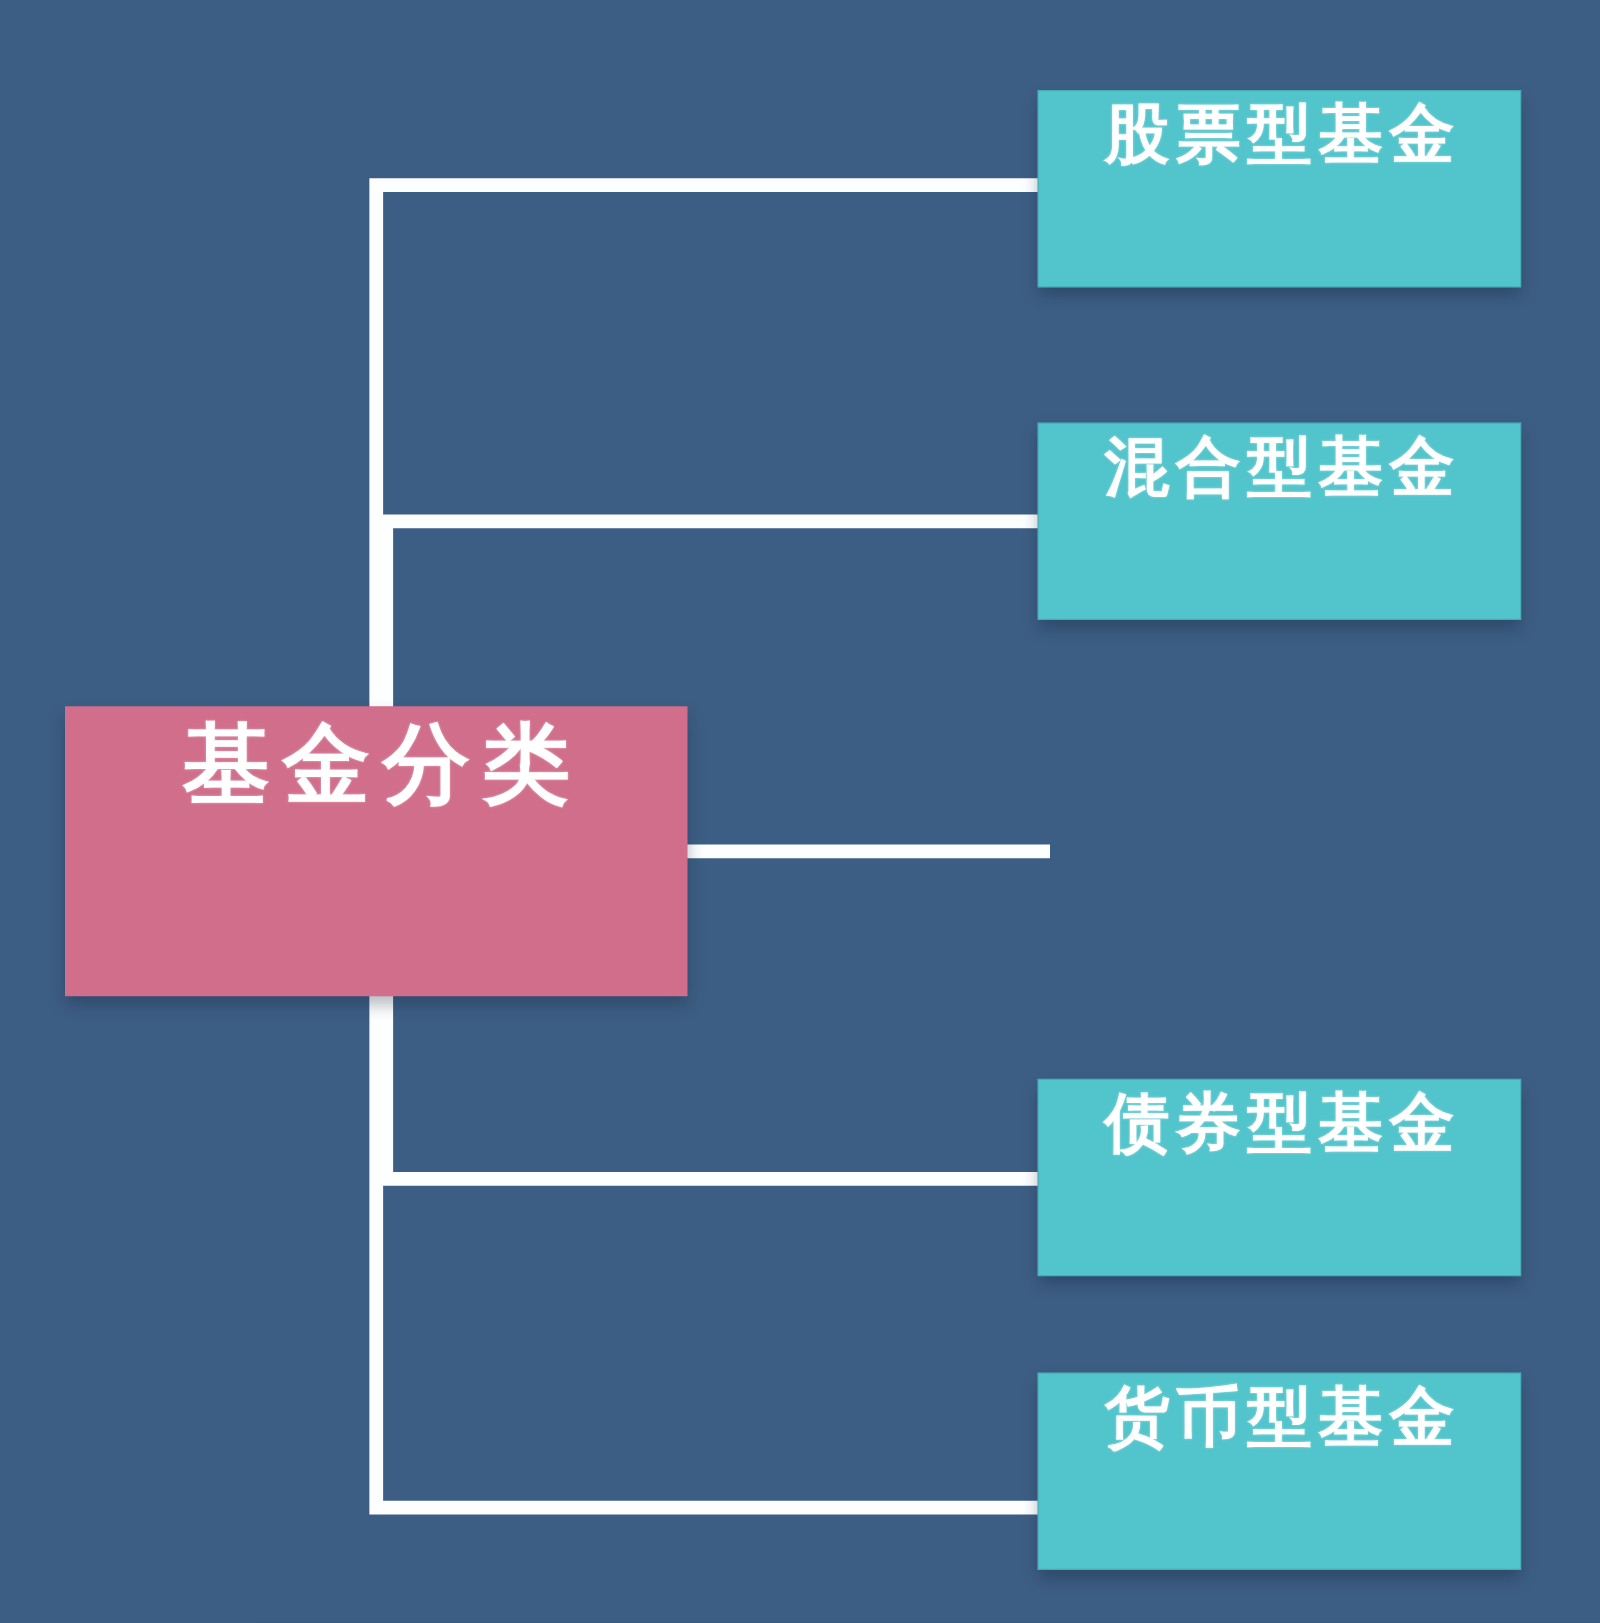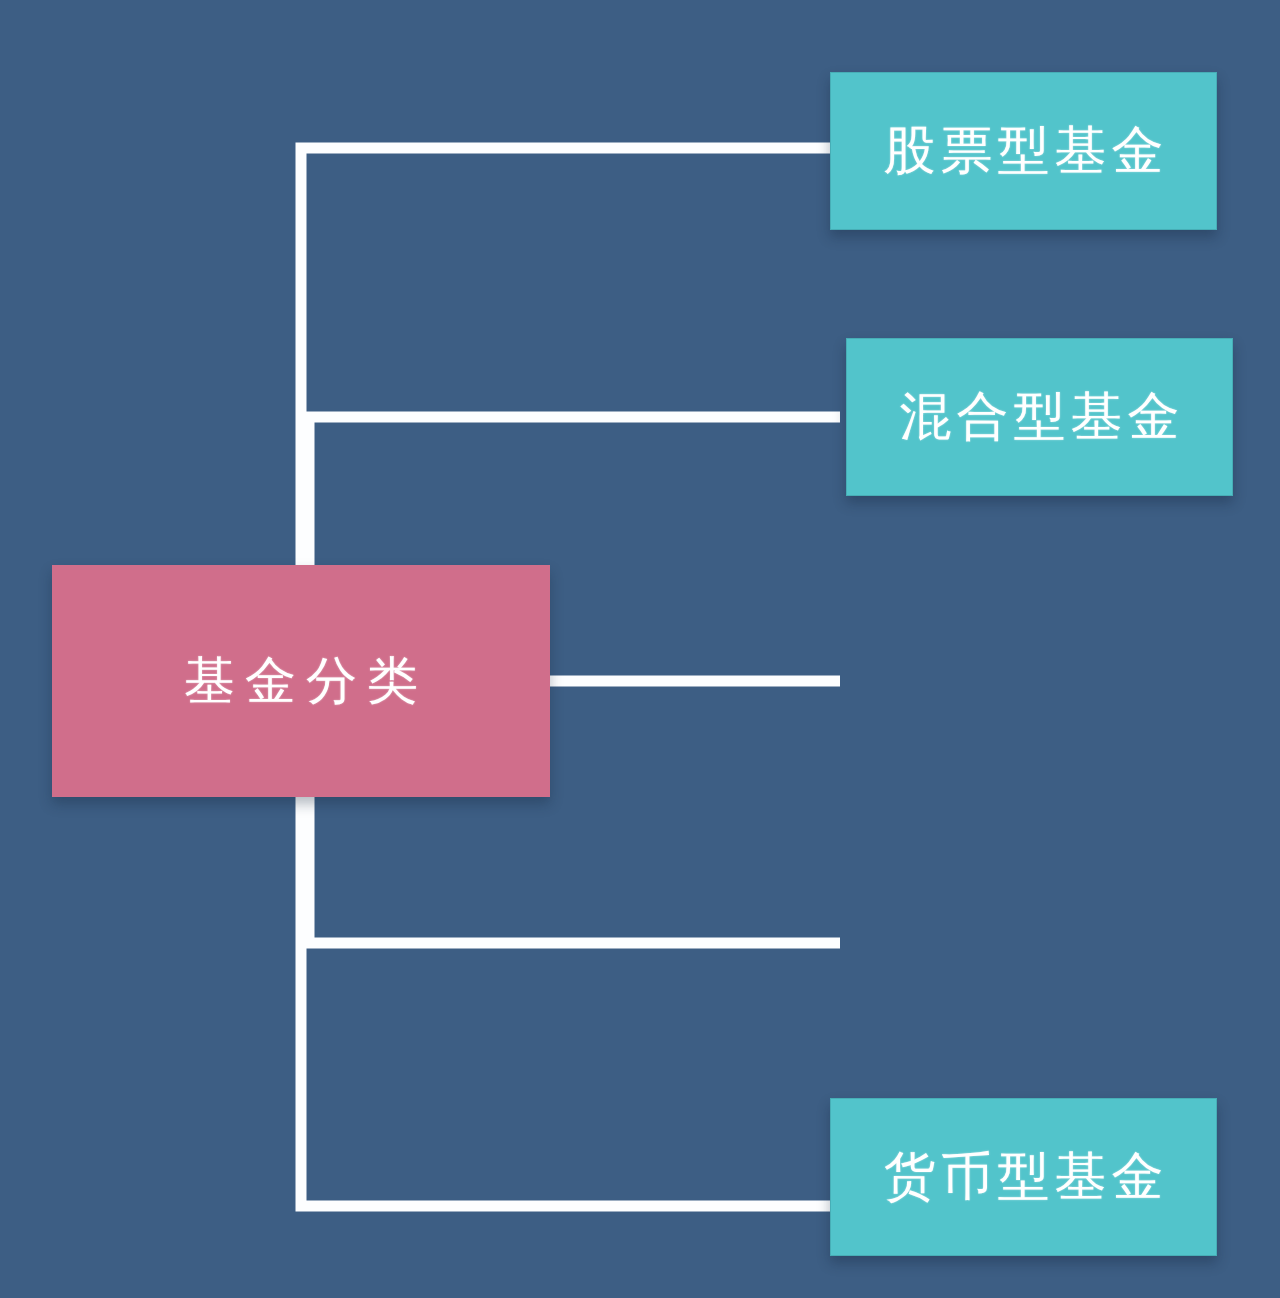--- a/index.html
+++ b/index.html
@@ -28,54 +28,54 @@
   .connector-layer path {
     fill: none;
     stroke: #fdfeff;
     stroke-width: 11;
     stroke-linecap: butt;
     stroke-linejoin: miter;
   }
   .node {
     position: absolute;
     display: flex;
-    align-items: center;
+    align-items: flex-start;
     justify-content: center;
     color: #ffffff;
-    font-weight: normal;
+    font-weight: bold;
     text-align: center;
     box-sizing: border-box;
     text-shadow: 0 0 2px rgba(255,255,255,0.55);
   }
   .root-node {
     left: 52px;
     top: 565px;
     width: 498px;
     height: 232px;
     background: #d06e8b;
-    font-size: 51px;
+    font-size: 70px;
     letter-spacing: 10px;
     text-indent: 10px;
     z-index: 2;
     box-shadow: 0 7px 12px rgba(16, 32, 54, 0.30);
   }
   .branch-node {
     left: 830px;
     width: 387px;
     height: 158px;
     background: #52c4cb;
     font-size: 52px;
     letter-spacing: 5px;
     text-indent: 5px;
     z-index: 2;
     border: 1px solid rgba(34, 96, 108, 0.22);
     box-shadow: 0 7px 12px rgba(16, 32, 54, 0.32);
   }
   .branch-1 { top: 72px;   }
-  .branch-2 { top: 338px; margin-left: 16px;  }
+  .branch-2 { top: 338px;  }
   .branch-3 { top: 599px;  }
   .branch-4 { top: 863px;  }
   .branch-5 { top: 1098px; }
 </style>
 </head>
 <body>
 
 <div class="canvas">
 
   <svg class="connector-layer" viewBox="0 0 1280 1298" xmlns="http://www.w3.org/2000/svg">
@@ -92,18 +92,21 @@
 
   <div class="node branch-node branch-1">
     <span>股票型基金</span>
   </div>
 
   <div class="node branch-node branch-2">
     <span>混合型基金</span>
   </div>
 
 
+  <div class="node branch-node branch-4">
+    <span>债券型基金</span>
+  </div>
 
   <div class="node branch-node branch-5">
     <span>货币型基金</span>
   </div>
 
 </div>
 
 </body></html>

